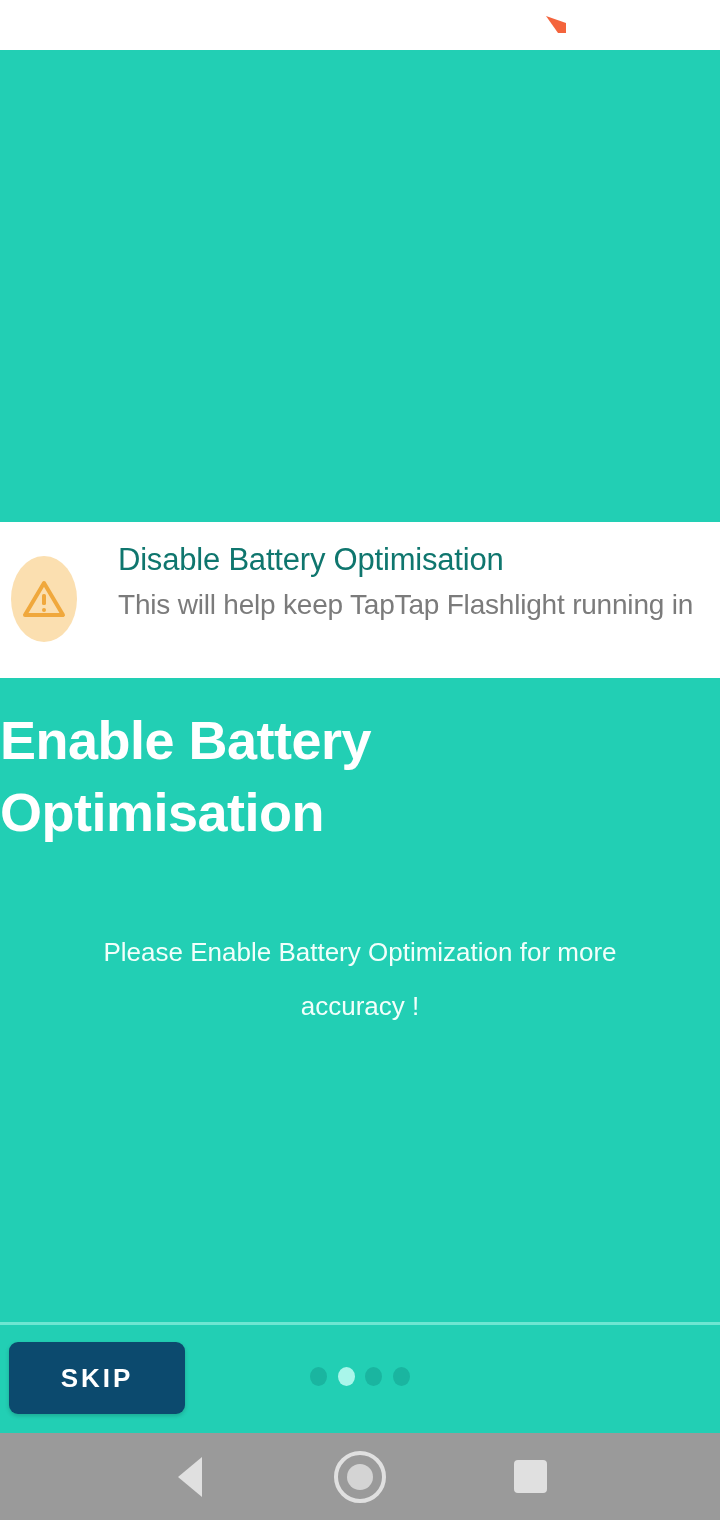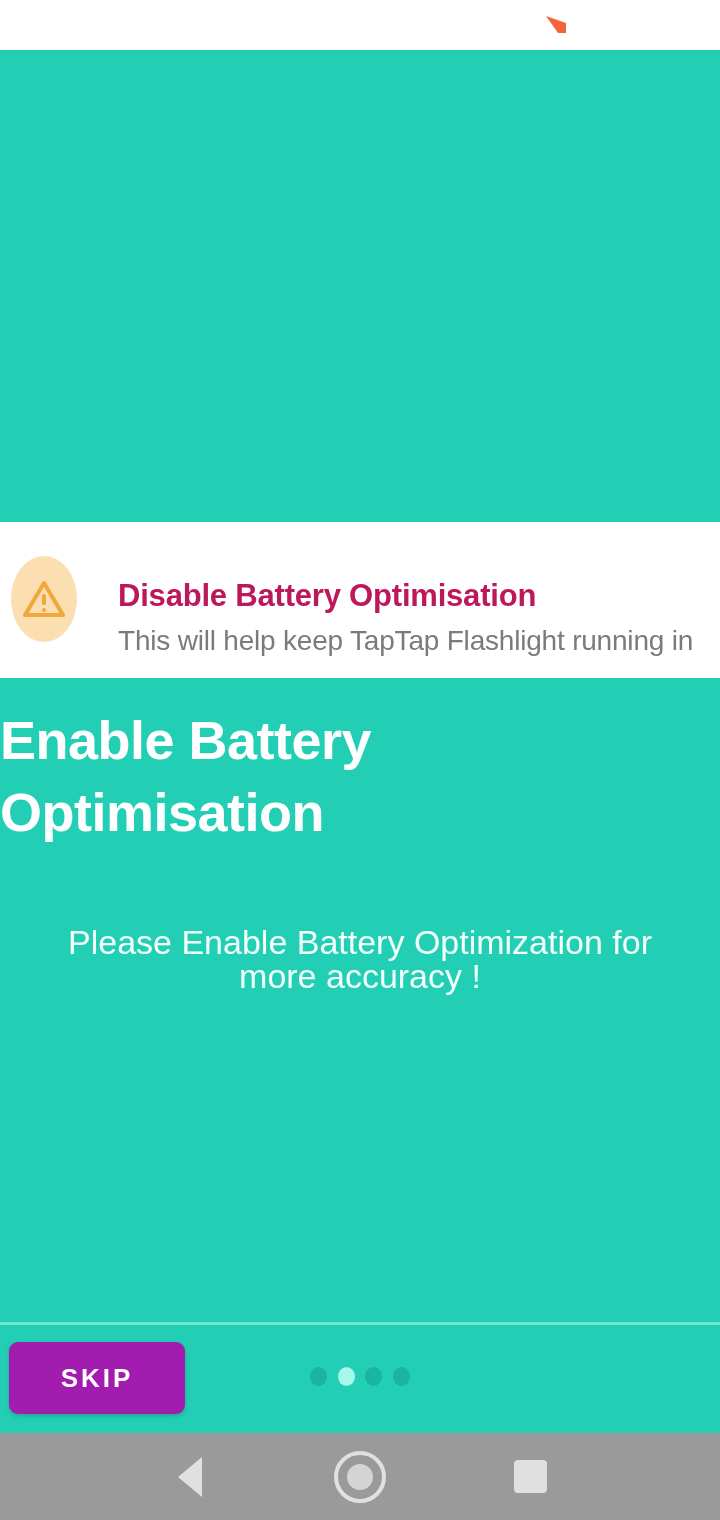--- a/index.html
+++ b/index.html
@@ -83,25 +83,24 @@
   }
   .notif-text {
     position: absolute;
     left: 118px;
     top: 18px;
     width: 596px;
   }
   .notif-title {
     font-size: 31px;
     line-height: 40px;
-    color: #be185d;
-    font-weight: 700;
+    color: #0f766e;
+    font-weight: 400;
     letter-spacing: -0.2px;
     white-space: nowrap;
-    margin-top: 36px;
   }
   .notif-body {
     font-size: 28px;
     line-height: 43px;
     color: #7b7b7b;
     font-weight: 400;
     letter-spacing: -0.2px;
     margin-top: 3px;
   }
 
@@ -116,22 +115,22 @@
     font-weight: bold;
     color: #ffffff;
     letter-spacing: -0.5px;
   }
   .subtitle {
     position: absolute;
     left: 60px;
     top: 925px;
     width: 600px;
     text-align: center;
-    font-size: 34px;
-    line-height: 34px;
+    font-size: 26px;
+    line-height: 54px;
     color: #f2fffb;
     font-weight: 400;
   }
 
   
   .bottom-divider {
     position: absolute;
     left: 0;
     top: 1322px;
     width: 720px;
@@ -144,21 +143,21 @@
     top: 1325px;
     width: 720px;
     height: 108px;
     background: #22cfb4;
   }
   .nav-btn {
     position: absolute;
     top: 1342px;
     width: 176px;
     height: 72px;
-    background: #a21caf;
+    background: #0c4a6e;
     border-radius: 9px;
     border: none;
     color: #ffffff;
     font-family: "Liberation Sans", sans-serif;
     font-size: 26px;
     font-weight: bold;
     letter-spacing: 3px;
     box-shadow: 0 2px 4px rgba(0,0,0,0.18);
     cursor: pointer;
     padding: 0;

